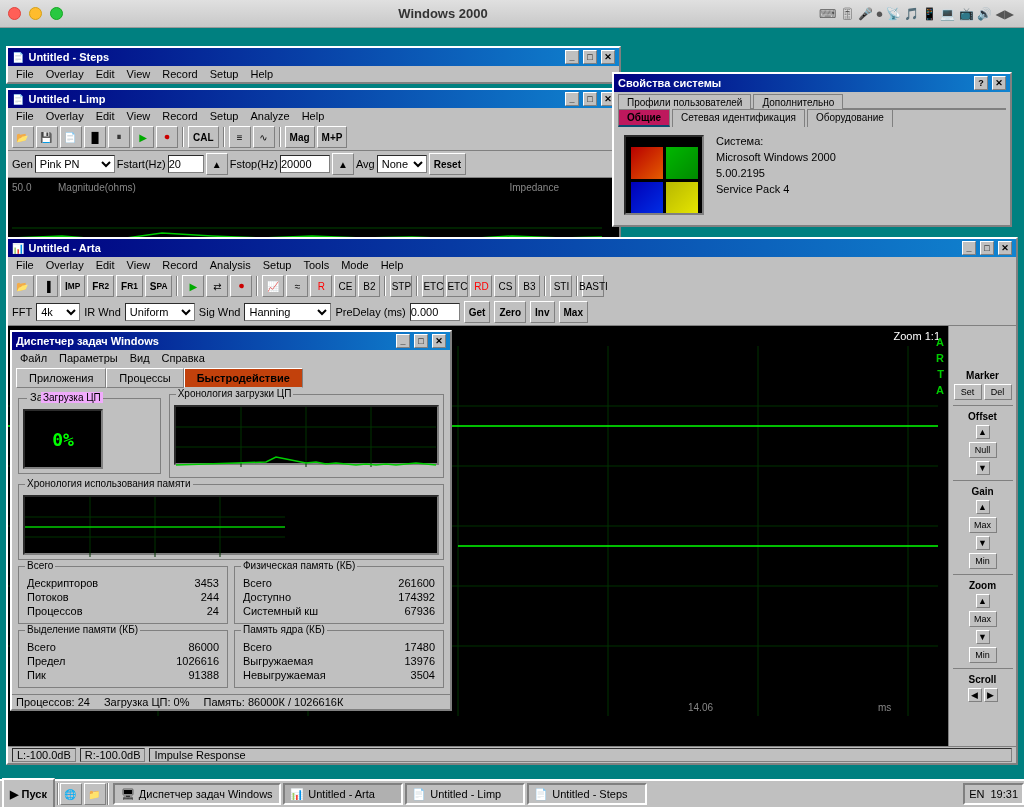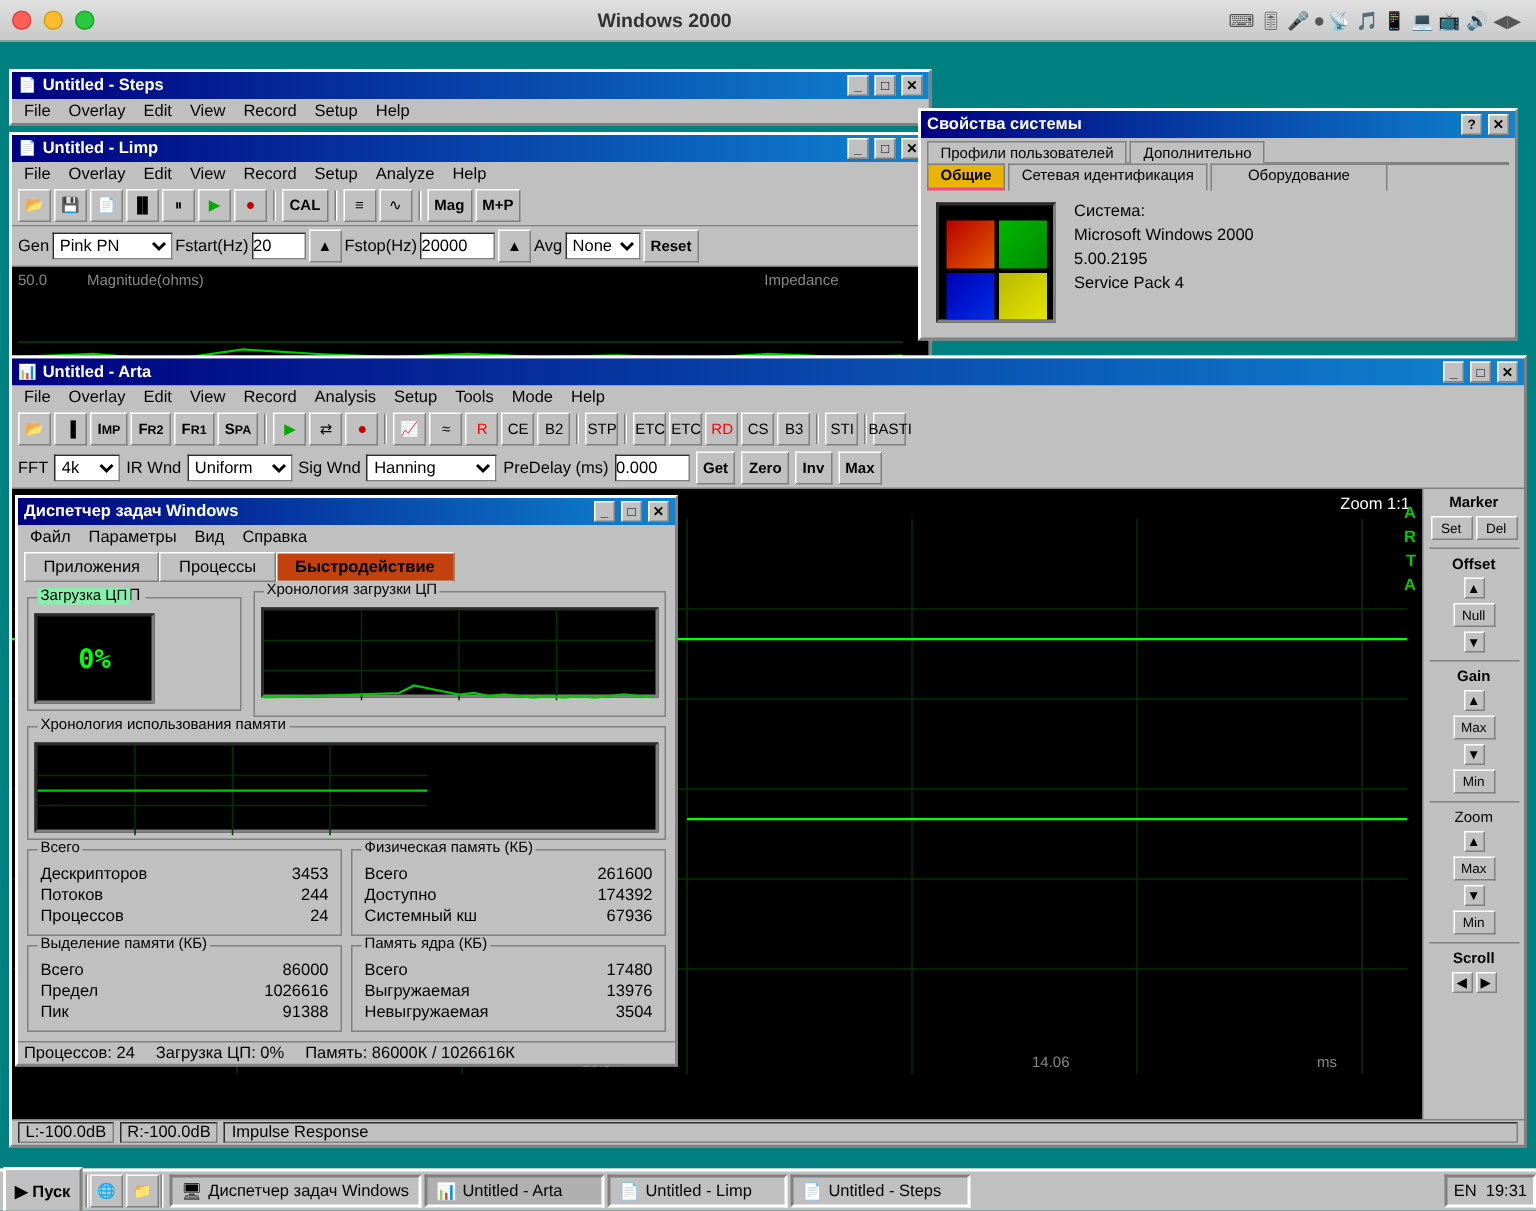--- a/index.html
+++ b/index.html
@@ -210,21 +210,21 @@
     }
     .tab {
       padding: 3px 12px;
       border: 1px solid #808080;
       border-bottom: none;
       background: #c0c0c0;
       font-size: 11px;
       cursor: pointer;
       margin-bottom: -2px;
     }
-    .tab.active { background: #eab308; border-bottom: 2px solid #ec4899; z-index: 1; font-weight: bold; }
+    .tab.active { background: #be185d; border-bottom: 2px solid #0c4a6e; z-index: 1; font-weight: bold; }
 
     
     .arta-win {
       top: 237px; left: 6px;
       width: 1012px;
       z-index: 15;
     }
     .arta-toolbar {
       display: flex;
       align-items: center;
@@ -440,21 +440,21 @@
   </div>
 
   <div style="background:#c0c0c0;padding:2px 4px 0 4px;">
     <div style="display:flex;gap:2px;border-bottom:2px solid #808080;padding-bottom:0;">
       <div class="tab" style="font-size:10px;padding:2px 8px;">Профили пользователей</div>
       <div class="tab" style="font-size:10px;padding:2px 8px;">Дополнительно</div>
     </div>
     <div style="display:flex;gap:2px;margin-top:-1px;">
       <div class="tab active" style="font-size:10px;padding:2px 8px;">Общие</div>
       <div class="tab" style="font-size:10px;padding:2px 8px;">Сетевая идентификация</div>
-      <div class="tab" style="font-size:10px;padding:2px 24px;">Оборудование</div>
+      <div class="tab" style="font-size:10px;padding:2px 8px;">Оборудование</div>
     </div>
   </div>
   <div style="padding:10px;display:flex;gap:12px;">
 
     <div style="width:80px;height:80px;background:#000;border:2px inset #808080;position:relative;overflow:hidden;">
       <div style="position:absolute;top:10px;left:5px;width:32px;height:32px;background:linear-gradient(135deg,#cc0000,#ff6600);opacity:0.9;"></div>
       <div style="position:absolute;top:10px;left:40px;width:32px;height:32px;background:linear-gradient(135deg,#00cc00,#009900);opacity:0.9;"></div>
       <div style="position:absolute;top:45px;left:5px;width:32px;height:32px;background:linear-gradient(135deg,#0000cc,#0033ff);opacity:0.9;"></div>
       <div style="position:absolute;top:45px;left:40px;width:32px;height:32px;background:linear-gradient(135deg,#cccc00,#ffff00);opacity:0.9;"></div>
     </div>
@@ -570,39 +570,39 @@
         <line x1="0" y1="80" x2="930" y2="80" stroke="#00ff00" stroke-width="1.5"></line>
 
         <line x1="450" y1="200" x2="930" y2="200" stroke="#00ff00" stroke-width="1.5"></line>
 
         <text x="380" y="365" fill="#888" font-size="10">10.54</text>
         <text x="680" y="365" fill="#888" font-size="10">14.06</text>
         <text x="870" y="365" fill="#888" font-size="10">ms</text>
       </svg>
     </div>
 
-    <div style="width:68px;background:#c0c0c0;border-left:1px solid #808080;display:flex;flex-direction:column;align-items:center;padding:4px;gap:3px;">
+    <div style="width:68px;background:#c0c0c0;border-left:1px solid #808080;display:flex;flex-direction:column;align-items:center;padding:4px;gap:3px;justify-content:center;">
       <span style="font-size:10px;font-weight:bold;">Marker</span>
       <div style="display:flex;gap:2px;">
         <div class="panel-btn">Set</div>
         <div class="panel-btn">Del</div>
       </div>
       <div style="height:1px;width:60px;background:#808080;margin:2px 0;"></div>
       <span style="font-size:10px;font-weight:bold;">Offset</span>
       <div class="panel-arrow">▲</div>
       <div class="panel-btn">Null</div>
       <div class="panel-arrow">▼</div>
       <div style="height:1px;width:60px;background:#808080;margin:2px 0;"></div>
       <span style="font-size:10px;font-weight:bold;">Gain</span>
       <div class="panel-arrow">▲</div>
       <div class="panel-btn">Max</div>
       <div class="panel-arrow">▼</div>
       <div class="panel-btn">Min</div>
       <div style="height:1px;width:60px;background:#808080;margin:2px 0;"></div>
-      <span style="font-size:10px;font-weight:normal;">Zoom</span>
+      <span style="font-size:10px;font-weight:bold;">Zoom</span>
       <div class="panel-arrow">▲</div>
       <div class="panel-btn">Max</div>
       <div class="panel-arrow">▼</div>
       <div class="panel-btn">Min</div>
       <div style="height:1px;width:60px;background:#808080;margin:2px 0;"></div>
       <span style="font-size:10px;font-weight:bold;">Scroll</span>
       <div style="display:flex;gap:2px;">
         <div class="panel-arrow">◀</div>
         <div class="panel-arrow">▶</div>
       </div>
@@ -633,21 +633,21 @@
   <div style="display:flex;gap:0;padding:2px 4px 0;background:#c0c0c0;">
     <div class="tm-tab">Приложения</div>
     <div class="tm-tab">Процессы</div>
     <div class="tm-tab active" style="font-weight:bold;">Быстродействие</div>
   </div>
   <div style="padding:6px;background:#c0c0c0;">
 
     <div style="display:flex;gap:8px;margin-bottom:6px;">
 
       <div class="section-label" data-label="Загрузка ЦП" style="flex:1;border:1px solid #808080;position:relative;padding:10px 4px 4px 4px;">
-        <span style="position:absolute;top:-7px;left:6px;background:#86efac;padding:0 2px;font-size:10px;">Загрузка ЦП</span>
+        <span style="position:absolute;top:-7px;left:22px;background:#f0abfc;padding:0 2px;font-size:10px;">Загрузка ЦП</span>
         <div class="meter-box" style="width:80px;height:60px;">
           <span class="green-text" style="font-size:18px;">0%</span>
         </div>
       </div>
 
       <div style="flex:2;border:1px solid #808080;position:relative;padding:10px 4px 4px 4px;">
         <span style="position:absolute;top:-7px;left:6px;background:#c0c0c0;padding:0 2px;font-size:10px;">Хронология загрузки ЦП</span>
         <div style="background:#000;height:60px;border:2px inset #808080;">
           <svg width="100%" height="60">
             <line x1="0" y1="20" x2="260" y2="20" stroke="#003300" stroke-width="1"></line>

